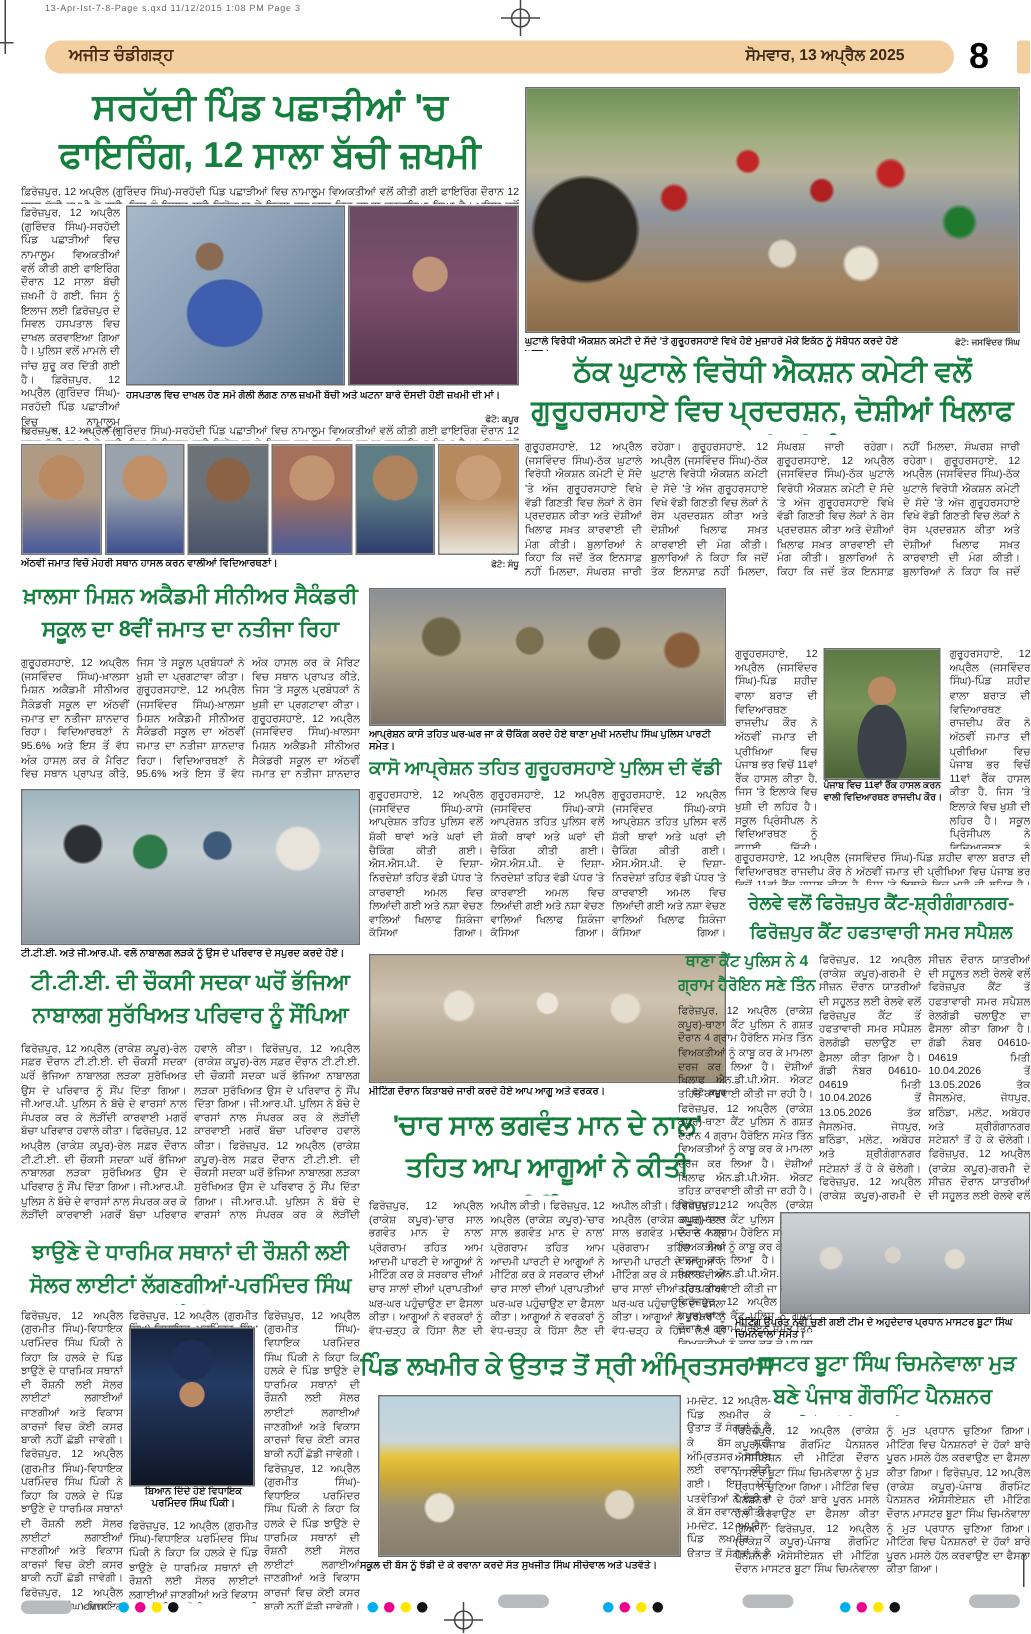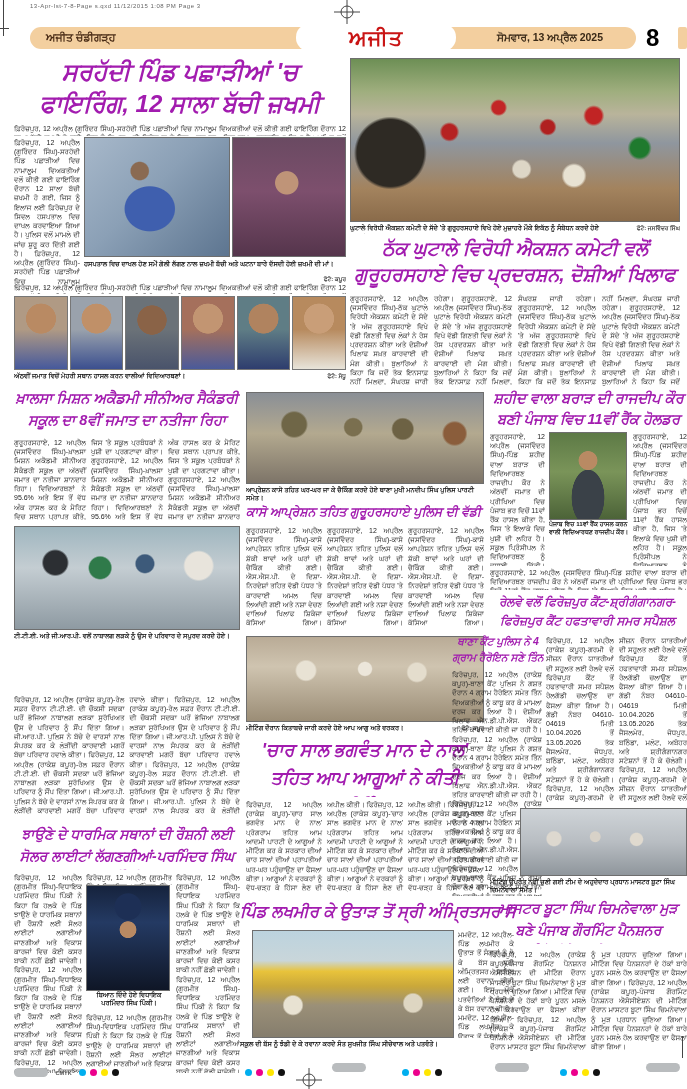--- a/index.html
+++ b/index.html
@@ -1,19 +1,19 @@
 <!DOCTYPE html>
 <html><head>
 <meta charset="utf-8">
 <style>
   html,body{margin:0;padding:0;background:#fff;}
   #page{position:relative;width:687px;height:1089px;background:#ffffff;overflow:hidden;
         font-family:"Liberation Sans",sans-serif;color:#1a1a1a;}
   .abs{position:absolute;}
-  .hl{font-weight:bold;color:#a21caf;text-align:center;overflow:hidden;font-style:italic;}
+  .hl{font-weight:bold;color:#15803d;text-align:center;overflow:hidden;}
   .bodytxt{font-size:7px;line-height:1.32;text-align:justify;color:#222;overflow:hidden;}
   .cols2{column-count:2;column-gap:5px;}
   .cols3{column-count:3;column-gap:5px;}
   .cols4{column-count:4;column-gap:6px;}
   .cap{font-size:6.6px;font-weight:bold;line-height:1.25;color:#111;overflow:hidden;}
   .credit{font-size:5.8px;font-weight:bold;color:#333;text-align:right;overflow:hidden;}
   .photo{border:1px solid #6e6e6e;box-sizing:border-box;}
   
   .band{background:#f3cf9f;border-radius:11px;}
   .edition{font-size:11px;font-weight:bold;color:#4a2c16;}
@@ -98,23 +98,20 @@
   <div class="abs edge" style="left:0;top:28px;width:9px;height:1px;"></div>
   <svg class="abs" style="left:334px;top:0px;" width="26" height="24">
     <circle cx="13" cy="12" r="6" fill="none" stroke="#444" stroke-width="1"></circle>
     <line x1="0" y1="12" x2="26" y2="12" stroke="#444" stroke-width="1"></line>
     <line x1="13" y1="0" x2="13" y2="24" stroke="#444" stroke-width="1"></line>
   </svg>
 
   <div class="abs band" style="left:30px;top:27px;width:606px;height:22px;"></div>
   <div class="abs band" style="left:678px;top:27px;width:9px;height:22px;border-radius:2px;"></div>
   <div class="abs edition" style="left:46px;top:31px;">ਅਜੀਤ ਚੰਡੀਗੜ੍ਹ</div>
-  <div class="abs logobox" style="left:296px;top:24px;width:160px;height:27px;">
-    <span class="logo">ਅਜੀਤ</span>
-  </div>
   <div class="abs dateline" style="left:468px;top:31px;width:164px;">ਸੋਮਵਾਰ, 13 ਅਪ੍ਰੈਲ 2025</div>
   <div class="abs pagenum" style="left:646px;top:24px;">8</div>
 
   <div class="abs hl" style="left:14px;top:56px;width:332px;height:66px;font-size:24px;line-height:1.32;">ਸਰਹੱਦੀ ਪਿੰਡ ਪਛਾੜੀਆਂ 'ਚ ਫਾਇਰਿੰਗ, 12 ਸਾਲਾ ਬੱਚੀ ਜ਼ਖਮੀ</div>
   <div class="abs bodytxt" style="left:14px;top:124px;width:332px;height:12px;">ਫ਼ਿਰੋਜ਼ਪੁਰ, 12 ਅਪ੍ਰੈਲ (ਗੁਰਿੰਦਰ ਸਿੰਘ)-ਸਰਹੱਦੀ ਪਿੰਡ ਪਛਾੜੀਆਂ ਵਿਚ ਨਾਮਾਲੂਮ ਵਿਅਕਤੀਆਂ ਵਲੋਂ ਕੀਤੀ ਗਈ ਫਾਇਰਿੰਗ ਦੌਰਾਨ 12 ਸਾਲਾ ਬੱਚੀ ਜ਼ਖਮੀ ਹੋ ਗਈ, ਜਿਸ ਨੂੰ ਇਲਾਜ ਲਈ ਫ਼ਿਰੋਜ਼ਪੁਰ ਦੇ ਸਿਵਲ ਹਸਪਤਾਲ ਵਿਚ ਦਾਖਲ ਕਰਵਾਇਆ ਗਿਆ ਹੈ। ਪੁਲਿਸ ਵਲੋਂ ਮਾਮਲੇ ਦੀ ਜਾਂਚ ਸ਼ੁਰੂ ਕਰ ਦਿੱਤੀ ਗਈ ਹੈ।</div>
   <div class="abs bodytxt" style="left:14px;top:138px;width:66px;height:150px;">ਫ਼ਿਰੋਜ਼ਪੁਰ, 12 ਅਪ੍ਰੈਲ (ਗੁਰਿੰਦਰ ਸਿੰਘ)-ਸਰਹੱਦੀ ਪਿੰਡ ਪਛਾੜੀਆਂ ਵਿਚ ਨਾਮਾਲੂਮ ਵਿਅਕਤੀਆਂ ਵਲੋਂ ਕੀਤੀ ਗਈ ਫਾਇਰਿੰਗ ਦੌਰਾਨ 12 ਸਾਲਾ ਬੱਚੀ ਜ਼ਖਮੀ ਹੋ ਗਈ, ਜਿਸ ਨੂੰ ਇਲਾਜ ਲਈ ਫ਼ਿਰੋਜ਼ਪੁਰ ਦੇ ਸਿਵਲ ਹਸਪਤਾਲ ਵਿਚ ਦਾਖਲ ਕਰਵਾਇਆ ਗਿਆ ਹੈ। ਪੁਲਿਸ ਵਲੋਂ ਮਾਮਲੇ ਦੀ ਜਾਂਚ ਸ਼ੁਰੂ ਕਰ ਦਿੱਤੀ ਗਈ ਹੈ। ਫ਼ਿਰੋਜ਼ਪੁਰ, 12 ਅਪ੍ਰੈਲ (ਗੁਰਿੰਦਰ ਸਿੰਘ)-ਸਰਹੱਦੀ ਪਿੰਡ ਪਛਾੜੀਆਂ ਵਿਚ ਨਾਮਾਲੂਮ ਵਿਅਕਤੀਆਂ ਵਲੋਂ ਕੀਤੀ ਗਈ ਫਾਇਰਿੰਗ ਦੌਰਾਨ 12 ਸਾਲਾ ਬੱਚੀ ਜ਼ਖਮੀ ਹੋ ਗਈ, ਜਿਸ ਨੂੰ ਇਲਾਜ ਲਈ ਫ਼ਿਰੋਜ਼ਪੁਰ ਦੇ ਸਿਵਲ ਹਸਪਤਾਲ ਵਿਚ ਦਾਖਲ ਕਰਵਾਇਆ ਗਿਆ ਹੈ। ਪੁਲਿਸ ਵਲੋਂ ਮਾਮਲੇ ਦੀ ਜਾਂਚ ਸ਼ੁਰੂ ਕਰ ਦਿੱਤੀ ਗਈ ਹੈ।</div>
   <div class="abs photo ph-child" style="left:84px;top:137px;width:146px;height:120px;"></div>
   <div class="abs photo ph-mother" style="left:232px;top:137px;width:114px;height:120px;"></div>
   <div class="abs cap" style="left:84px;top:260px;width:262px;height:20px;">ਹਸਪਤਾਲ ਵਿਚ ਦਾਖਲ ਹੋਣ ਸਮੇਂ ਗੋਲੀ ਲੱਗਣ ਨਾਲ ਜ਼ਖਮੀ ਬੱਚੀ ਅਤੇ ਘਟਨਾ ਬਾਰੇ ਦੱਸਦੀ ਹੋਈ ਜ਼ਖਮੀ ਦੀ ਮਾਂ।</div>
   <div class="abs credit" style="left:290px;top:276px;width:56px;">ਫੋਟੋ: ਕਪੂਰ</div>
@@ -135,20 +132,21 @@
     <div class="gcell g6"></div>
   </div>
   <div class="abs cap" style="left:14px;top:372px;width:250px;height:10px;">ਅੱਠਵੀਂ ਜਮਾਤ ਵਿਚੋਂ ਮੋਹਰੀ ਸਥਾਨ ਹਾਸਲ ਕਰਨ ਵਾਲੀਆਂ ਵਿਦਿਆਰਥਣਾਂ।</div>
   <div class="abs credit" style="left:286px;top:373px;width:60px;">ਫੋਟੋ: ਸੰਧੂ</div>
 
   <div class="abs hl" style="left:14px;top:388px;width:226px;height:46px;font-size:14.5px;line-height:1.5;">ਖ਼ਾਲਸਾ ਮਿਸ਼ਨ ਅਕੈਡਮੀ ਸੀਨੀਅਰ ਸੈਕੰਡਰੀ ਸਕੂਲ ਦਾ 8ਵੀਂ ਜਮਾਤ ਦਾ ਨਤੀਜਾ ਰਿਹਾ ਸ਼ਾਨਦਾਰ</div>
   <div class="abs bodytxt cols3" style="left:14px;top:438px;width:226px;height:86px;">ਗੁਰੂਹਰਸਹਾਏ, 12 ਅਪ੍ਰੈਲ (ਜਸਵਿੰਦਰ ਸਿੰਘ)-ਖ਼ਾਲਸਾ ਮਿਸ਼ਨ ਅਕੈਡਮੀ ਸੀਨੀਅਰ ਸੈਕੰਡਰੀ ਸਕੂਲ ਦਾ ਅੱਠਵੀਂ ਜਮਾਤ ਦਾ ਨਤੀਜਾ ਸ਼ਾਨਦਾਰ ਰਿਹਾ। ਵਿਦਿਆਰਥਣਾਂ ਨੇ 95.6% ਅਤੇ ਇਸ ਤੋਂ ਵੱਧ ਅੰਕ ਹਾਸਲ ਕਰ ਕੇ ਮੈਰਿਟ ਵਿਚ ਸਥਾਨ ਪ੍ਰਾਪਤ ਕੀਤੇ, ਜਿਸ 'ਤੇ ਸਕੂਲ ਪ੍ਰਬੰਧਕਾਂ ਨੇ ਖੁਸ਼ੀ ਦਾ ਪ੍ਰਗਟਾਵਾ ਕੀਤਾ। ਗੁਰੂਹਰਸਹਾਏ, 12 ਅਪ੍ਰੈਲ (ਜਸਵਿੰਦਰ ਸਿੰਘ)-ਖ਼ਾਲਸਾ ਮਿਸ਼ਨ ਅਕੈਡਮੀ ਸੀਨੀਅਰ ਸੈਕੰਡਰੀ ਸਕੂਲ ਦਾ ਅੱਠਵੀਂ ਜਮਾਤ ਦਾ ਨਤੀਜਾ ਸ਼ਾਨਦਾਰ ਰਿਹਾ। ਵਿਦਿਆਰਥਣਾਂ ਨੇ 95.6% ਅਤੇ ਇਸ ਤੋਂ ਵੱਧ ਅੰਕ ਹਾਸਲ ਕਰ ਕੇ ਮੈਰਿਟ ਵਿਚ ਸਥਾਨ ਪ੍ਰਾਪਤ ਕੀਤੇ, ਜਿਸ 'ਤੇ ਸਕੂਲ ਪ੍ਰਬੰਧਕਾਂ ਨੇ ਖੁਸ਼ੀ ਦਾ ਪ੍ਰਗਟਾਵਾ ਕੀਤਾ। ਗੁਰੂਹਰਸਹਾਏ, 12 ਅਪ੍ਰੈਲ (ਜਸਵਿੰਦਰ ਸਿੰਘ)-ਖ਼ਾਲਸਾ ਮਿਸ਼ਨ ਅਕੈਡਮੀ ਸੀਨੀਅਰ ਸੈਕੰਡਰੀ ਸਕੂਲ ਦਾ ਅੱਠਵੀਂ ਜਮਾਤ ਦਾ ਨਤੀਜਾ ਸ਼ਾਨਦਾਰ ਰਿਹਾ। ਵਿਦਿਆਰਥਣਾਂ ਨੇ 95.6% ਅਤੇ ਇਸ ਤੋਂ ਵੱਧ ਅੰਕ ਹਾਸਲ ਕਰ ਕੇ ਮੈਰਿਟ ਵਿਚ ਸਥਾਨ ਪ੍ਰਾਪਤ ਕੀਤੇ, ਜਿਸ 'ਤੇ ਸਕੂਲ ਪ੍ਰਬੰਧਕਾਂ ਨੇ ਖੁਸ਼ੀ ਦਾ ਪ੍ਰਗਟਾਵਾ ਕੀਤਾ। ਗੁਰੂਹਰਸਹਾਏ, 12 ਅਪ੍ਰੈਲ (ਜਸਵਿੰਦਰ ਸਿੰਘ)-ਖ਼ਾਲਸਾ ਮਿਸ਼ਨ ਅਕੈਡਮੀ ਸੀਨੀਅਰ ਸੈਕੰਡਰੀ ਸਕੂਲ ਦਾ ਅੱਠਵੀਂ ਜਮਾਤ ਦਾ ਨਤੀਜਾ ਸ਼ਾਨਦਾਰ ਰਿਹਾ। ਵਿਦਿਆਰਥਣਾਂ ਨੇ 95.6% ਅਤੇ ਇਸ ਤੋਂ ਵੱਧ ਅੰਕ ਹਾਸਲ ਕਰ ਕੇ ਮੈਰਿਟ ਵਿਚ ਸਥਾਨ ਪ੍ਰਾਪਤ ਕੀਤੇ, ਜਿਸ 'ਤੇ ਸਕੂਲ ਪ੍ਰਬੰਧਕਾਂ ਨੇ ਖੁਸ਼ੀ ਦਾ ਪ੍ਰਗਟਾਵਾ ਕੀਤਾ।</div>
 
   <div class="abs photo ph-station" style="left:14px;top:526px;width:226px;height:104px;"></div>
   <div class="abs cap" style="left:14px;top:632px;width:226px;height:10px;">ਟੀ.ਟੀ.ਈ. ਅਤੇ ਜੀ.ਆਰ.ਪੀ. ਵਲੋਂ ਨਾਬਾਲਗ ਲੜਕੇ ਨੂੰ ਉਸ ਦੇ ਪਰਿਵਾਰ ਦੇ ਸਪੁਰਦ ਕਰਦੇ ਹੋਏ।</div>
+  <div class="abs hl" style="left:14px;top:645px;width:226px;height:46px;font-size:14.5px;line-height:1.5;">ਟੀ.ਟੀ.ਈ. ਦੀ ਚੌਕਸੀ ਸਦਕਾ ਘਰੋਂ ਭੱਜਿਆ ਨਾਬਾਲਗ ਸੁਰੱਖਿਅਤ ਪਰਿਵਾਰ ਨੂੰ ਸੌਂਪਿਆ</div>
   <div class="abs bodytxt cols2" style="left:14px;top:695px;width:226px;height:126px;">ਫਿਰੋਜ਼ਪੁਰ, 12 ਅਪ੍ਰੈਲ (ਰਾਕੇਸ਼ ਕਪੂਰ)-ਰੇਲ ਸਫ਼ਰ ਦੌਰਾਨ ਟੀ.ਟੀ.ਈ. ਦੀ ਚੌਕਸੀ ਸਦਕਾ ਘਰੋਂ ਭੱਜਿਆ ਨਾਬਾਲਗ ਲੜਕਾ ਸੁਰੱਖਿਅਤ ਉਸ ਦੇ ਪਰਿਵਾਰ ਨੂੰ ਸੌਂਪ ਦਿੱਤਾ ਗਿਆ। ਜੀ.ਆਰ.ਪੀ. ਪੁਲਿਸ ਨੇ ਬੱਚੇ ਦੇ ਵਾਰਸਾਂ ਨਾਲ ਸੰਪਰਕ ਕਰ ਕੇ ਲੋੜੀਂਦੀ ਕਾਰਵਾਈ ਮਗਰੋਂ ਬੱਚਾ ਪਰਿਵਾਰ ਹਵਾਲੇ ਕੀਤਾ। ਫਿਰੋਜ਼ਪੁਰ, 12 ਅਪ੍ਰੈਲ (ਰਾਕੇਸ਼ ਕਪੂਰ)-ਰੇਲ ਸਫ਼ਰ ਦੌਰਾਨ ਟੀ.ਟੀ.ਈ. ਦੀ ਚੌਕਸੀ ਸਦਕਾ ਘਰੋਂ ਭੱਜਿਆ ਨਾਬਾਲਗ ਲੜਕਾ ਸੁਰੱਖਿਅਤ ਉਸ ਦੇ ਪਰਿਵਾਰ ਨੂੰ ਸੌਂਪ ਦਿੱਤਾ ਗਿਆ। ਜੀ.ਆਰ.ਪੀ. ਪੁਲਿਸ ਨੇ ਬੱਚੇ ਦੇ ਵਾਰਸਾਂ ਨਾਲ ਸੰਪਰਕ ਕਰ ਕੇ ਲੋੜੀਂਦੀ ਕਾਰਵਾਈ ਮਗਰੋਂ ਬੱਚਾ ਪਰਿਵਾਰ ਹਵਾਲੇ ਕੀਤਾ। ਫਿਰੋਜ਼ਪੁਰ, 12 ਅਪ੍ਰੈਲ (ਰਾਕੇਸ਼ ਕਪੂਰ)-ਰੇਲ ਸਫ਼ਰ ਦੌਰਾਨ ਟੀ.ਟੀ.ਈ. ਦੀ ਚੌਕਸੀ ਸਦਕਾ ਘਰੋਂ ਭੱਜਿਆ ਨਾਬਾਲਗ ਲੜਕਾ ਸੁਰੱਖਿਅਤ ਉਸ ਦੇ ਪਰਿਵਾਰ ਨੂੰ ਸੌਂਪ ਦਿੱਤਾ ਗਿਆ। ਜੀ.ਆਰ.ਪੀ. ਪੁਲਿਸ ਨੇ ਬੱਚੇ ਦੇ ਵਾਰਸਾਂ ਨਾਲ ਸੰਪਰਕ ਕਰ ਕੇ ਲੋੜੀਂਦੀ ਕਾਰਵਾਈ ਮਗਰੋਂ ਬੱਚਾ ਪਰਿਵਾਰ ਹਵਾਲੇ ਕੀਤਾ। ਫਿਰੋਜ਼ਪੁਰ, 12 ਅਪ੍ਰੈਲ (ਰਾਕੇਸ਼ ਕਪੂਰ)-ਰੇਲ ਸਫ਼ਰ ਦੌਰਾਨ ਟੀ.ਟੀ.ਈ. ਦੀ ਚੌਕਸੀ ਸਦਕਾ ਘਰੋਂ ਭੱਜਿਆ ਨਾਬਾਲਗ ਲੜਕਾ ਸੁਰੱਖਿਅਤ ਉਸ ਦੇ ਪਰਿਵਾਰ ਨੂੰ ਸੌਂਪ ਦਿੱਤਾ ਗਿਆ। ਜੀ.ਆਰ.ਪੀ. ਪੁਲਿਸ ਨੇ ਬੱਚੇ ਦੇ ਵਾਰਸਾਂ ਨਾਲ ਸੰਪਰਕ ਕਰ ਕੇ ਲੋੜੀਂਦੀ ਕਾਰਵਾਈ ਮਗਰੋਂ ਬੱਚਾ ਪਰਿਵਾਰ ਹਵਾਲੇ ਕੀਤਾ। ਫਿਰੋਜ਼ਪੁਰ, 12 ਅਪ੍ਰੈਲ (ਰਾਕੇਸ਼ ਕਪੂਰ)-ਰੇਲ ਸਫ਼ਰ ਦੌਰਾਨ ਟੀ.ਟੀ.ਈ. ਦੀ ਚੌਕਸੀ ਸਦਕਾ ਘਰੋਂ ਭੱਜਿਆ ਨਾਬਾਲਗ ਲੜਕਾ ਸੁਰੱਖਿਅਤ ਉਸ ਦੇ ਪਰਿਵਾਰ ਨੂੰ ਸੌਂਪ ਦਿੱਤਾ ਗਿਆ। ਜੀ.ਆਰ.ਪੀ. ਪੁਲਿਸ ਨੇ ਬੱਚੇ ਦੇ ਵਾਰਸਾਂ ਨਾਲ ਸੰਪਰਕ ਕਰ ਕੇ ਲੋੜੀਂਦੀ ਕਾਰਵਾਈ ਮਗਰੋਂ ਬੱਚਾ ਪਰਿਵਾਰ ਹਵਾਲੇ ਕੀਤਾ।</div>
 
   <div class="abs hl" style="left:14px;top:824px;width:226px;height:46px;font-size:14px;line-height:1.55;">ਝਾਉਣੇ ਦੇ ਧਾਰਮਿਕ ਸਥਾਨਾਂ ਦੀ ਰੌਸ਼ਨੀ ਲਈ ਸੋਲਰ ਲਾਈਟਾਂ ਲੱਗਣਗੀਆਂ-ਪਰਮਿੰਦਰ ਸਿੰਘ ਪਿੰਕੀ</div>
   <div class="abs" style="left:14px;top:873px;width:226px;height:200px;display:flex;gap:4px;">
     <div class="bodytxt" style="width:68px;height:200px;">ਫਿਰੋਜ਼ਪੁਰ, 12 ਅਪ੍ਰੈਲ (ਗੁਰਮੀਤ ਸਿੰਘ)-ਵਿਧਾਇਕ ਪਰਮਿੰਦਰ ਸਿੰਘ ਪਿੰਕੀ ਨੇ ਕਿਹਾ ਕਿ ਹਲਕੇ ਦੇ ਪਿੰਡ ਝਾਉਣੇ ਦੇ ਧਾਰਮਿਕ ਸਥਾਨਾਂ ਦੀ ਰੌਸ਼ਨੀ ਲਈ ਸੋਲਰ ਲਾਈਟਾਂ ਲਗਾਈਆਂ ਜਾਣਗੀਆਂ ਅਤੇ ਵਿਕਾਸ ਕਾਰਜਾਂ ਵਿਚ ਕੋਈ ਕਸਰ ਬਾਕੀ ਨਹੀਂ ਛੱਡੀ ਜਾਵੇਗੀ। ਫਿਰੋਜ਼ਪੁਰ, 12 ਅਪ੍ਰੈਲ (ਗੁਰਮੀਤ ਸਿੰਘ)-ਵਿਧਾਇਕ ਪਰਮਿੰਦਰ ਸਿੰਘ ਪਿੰਕੀ ਨੇ ਕਿਹਾ ਕਿ ਹਲਕੇ ਦੇ ਪਿੰਡ ਝਾਉਣੇ ਦੇ ਧਾਰਮਿਕ ਸਥਾਨਾਂ ਦੀ ਰੌਸ਼ਨੀ ਲਈ ਸੋਲਰ ਲਾਈਟਾਂ ਲਗਾਈਆਂ ਜਾਣਗੀਆਂ ਅਤੇ ਵਿਕਾਸ ਕਾਰਜਾਂ ਵਿਚ ਕੋਈ ਕਸਰ ਬਾਕੀ ਨਹੀਂ ਛੱਡੀ ਜਾਵੇਗੀ। ਫਿਰੋਜ਼ਪੁਰ, 12 ਅਪ੍ਰੈਲ (ਗੁਰਮੀਤ ਸਿੰਘ)-ਵਿਧਾਇਕ ਪਰਮਿੰਦਰ ਸਿੰਘ ਪਿੰਕੀ ਨੇ ਕਿਹਾ ਕਿ ਹਲਕੇ ਦੇ ਪਿੰਡ ਝਾਉਣੇ ਦੇ ਧਾਰਮਿਕ ਸਥਾਨਾਂ ਦੀ ਰੌਸ਼ਨੀ ਲਈ ਸੋਲਰ ਲਾਈਟਾਂ ਲਗਾਈਆਂ ਜਾਣਗੀਆਂ ਅਤੇ ਵਿਕਾਸ ਕਾਰਜਾਂ ਵਿਚ ਕੋਈ ਕਸਰ ਬਾਕੀ ਨਹੀਂ ਛੱਡੀ ਜਾਵੇਗੀ।</div>
     <div style="width:86px;">
       <div class="bodytxt" style="height:12px;">ਫਿਰੋਜ਼ਪੁਰ, 12 ਅਪ੍ਰੈਲ (ਗੁਰਮੀਤ ਸਿੰਘ)-ਵਿਧਾਇਕ ਪਰਮਿੰਦਰ ਸਿੰਘ ਪਿੰਕੀ ਨੇ ਕਿਹਾ ਕਿ ਹਲਕੇ ਦੇ ਪਿੰਡ ਝਾਉਣੇ ਦੇ ਧਾਰਮਿਕ ਸਥਾਨਾਂ ਦੀ ਰੌਸ਼ਨੀ ਲਈ ਸੋਲਰ ਲਾਈਟਾਂ ਲਗਾਈਆਂ ਜਾਣਗੀਆਂ ਅਤੇ ਵਿਕਾਸ ਕਾਰਜਾਂ ਵਿਚ ਕੋਈ ਕਸਰ ਬਾਕੀ ਨਹੀਂ ਛੱਡੀ ਜਾਵੇਗੀ।</div>
       <div class="photo ph-pinki" style="width:84px;height:106px;"></div>
       <div class="cap" style="height:22px;text-align:center;">ਬਿਆਨ ਦਿੰਦੇ ਹੋਏ ਵਿਧਾਇਕ ਪਰਮਿੰਦਰ ਸਿੰਘ ਪਿੰਕੀ।</div>
       <div class="bodytxt" style="height:56px;">ਫਿਰੋਜ਼ਪੁਰ, 12 ਅਪ੍ਰੈਲ (ਗੁਰਮੀਤ ਸਿੰਘ)-ਵਿਧਾਇਕ ਪਰਮਿੰਦਰ ਸਿੰਘ ਪਿੰਕੀ ਨੇ ਕਿਹਾ ਕਿ ਹਲਕੇ ਦੇ ਪਿੰਡ ਝਾਉਣੇ ਦੇ ਧਾਰਮਿਕ ਸਥਾਨਾਂ ਦੀ ਰੌਸ਼ਨੀ ਲਈ ਸੋਲਰ ਲਾਈਟਾਂ ਲਗਾਈਆਂ ਜਾਣਗੀਆਂ ਅਤੇ ਵਿਕਾਸ ਕਾਰਜਾਂ ਵਿਚ ਕੋਈ ਕਸਰ ਬਾਕੀ ਨਹੀਂ ਛੱਡੀ ਜਾਵੇਗੀ।</div>
@@ -165,21 +163,20 @@
   <div class="abs cap" style="left:246px;top:724px;width:190px;height:10px;">ਮੀਟਿੰਗ ਦੌਰਾਨ ਕਿਤਾਬਚੇ ਜਾਰੀ ਕਰਦੇ ਹੋਏ ਆਪ ਆਗੂ ਅਤੇ ਵਰਕਰ।</div>
   <div class="abs credit" style="left:438px;top:725px;width:46px;">ਫੋਟੋ: ਕਪੂਰ</div>
   <div class="abs hl" style="left:246px;top:737px;width:238px;height:60px;font-size:18px;line-height:1.55;">'ਚਾਰ ਸਾਲ ਭਗਵੰਤ ਮਾਨ ਦੇ ਨਾਲ' ਤਹਿਤ ਆਪ ਆਗੂਆਂ ਨੇ ਕੀਤੀ ਮੀਟਿੰਗ</div>
   <div class="abs bodytxt cols3" style="left:246px;top:800px;width:238px;height:98px;">ਫਿਰੋਜ਼ਪੁਰ, 12 ਅਪ੍ਰੈਲ (ਰਾਕੇਸ਼ ਕਪੂਰ)-'ਚਾਰ ਸਾਲ ਭਗਵੰਤ ਮਾਨ ਦੇ ਨਾਲ' ਪ੍ਰੋਗਰਾਮ ਤਹਿਤ ਆਮ ਆਦਮੀ ਪਾਰਟੀ ਦੇ ਆਗੂਆਂ ਨੇ ਮੀਟਿੰਗ ਕਰ ਕੇ ਸਰਕਾਰ ਦੀਆਂ ਚਾਰ ਸਾਲਾਂ ਦੀਆਂ ਪ੍ਰਾਪਤੀਆਂ ਘਰ-ਘਰ ਪਹੁੰਚਾਉਣ ਦਾ ਫੈਸਲਾ ਕੀਤਾ। ਆਗੂਆਂ ਨੇ ਵਰਕਰਾਂ ਨੂੰ ਵੱਧ-ਚੜ੍ਹ ਕੇ ਹਿੱਸਾ ਲੈਣ ਦੀ ਅਪੀਲ ਕੀਤੀ। ਫਿਰੋਜ਼ਪੁਰ, 12 ਅਪ੍ਰੈਲ (ਰਾਕੇਸ਼ ਕਪੂਰ)-'ਚਾਰ ਸਾਲ ਭਗਵੰਤ ਮਾਨ ਦੇ ਨਾਲ' ਪ੍ਰੋਗਰਾਮ ਤਹਿਤ ਆਮ ਆਦਮੀ ਪਾਰਟੀ ਦੇ ਆਗੂਆਂ ਨੇ ਮੀਟਿੰਗ ਕਰ ਕੇ ਸਰਕਾਰ ਦੀਆਂ ਚਾਰ ਸਾਲਾਂ ਦੀਆਂ ਪ੍ਰਾਪਤੀਆਂ ਘਰ-ਘਰ ਪਹੁੰਚਾਉਣ ਦਾ ਫੈਸਲਾ ਕੀਤਾ। ਆਗੂਆਂ ਨੇ ਵਰਕਰਾਂ ਨੂੰ ਵੱਧ-ਚੜ੍ਹ ਕੇ ਹਿੱਸਾ ਲੈਣ ਦੀ ਅਪੀਲ ਕੀਤੀ। ਫਿਰੋਜ਼ਪੁਰ, 12 ਅਪ੍ਰੈਲ (ਰਾਕੇਸ਼ ਕਪੂਰ)-'ਚਾਰ ਸਾਲ ਭਗਵੰਤ ਮਾਨ ਦੇ ਨਾਲ' ਪ੍ਰੋਗਰਾਮ ਤਹਿਤ ਆਮ ਆਦਮੀ ਪਾਰਟੀ ਦੇ ਆਗੂਆਂ ਨੇ ਮੀਟਿੰਗ ਕਰ ਕੇ ਸਰਕਾਰ ਦੀਆਂ ਚਾਰ ਸਾਲਾਂ ਦੀਆਂ ਪ੍ਰਾਪਤੀਆਂ ਘਰ-ਘਰ ਪਹੁੰਚਾਉਣ ਦਾ ਫੈਸਲਾ ਕੀਤਾ। ਆਗੂਆਂ ਨੇ ਵਰਕਰਾਂ ਨੂੰ ਵੱਧ-ਚੜ੍ਹ ਕੇ ਹਿੱਸਾ ਲੈਣ ਦੀ ਅਪੀਲ ਕੀਤੀ। ਫਿਰੋਜ਼ਪੁਰ, 12 ਅਪ੍ਰੈਲ (ਰਾਕੇਸ਼ ਕਪੂਰ)-'ਚਾਰ ਸਾਲ ਭਗਵੰਤ ਮਾਨ ਦੇ ਨਾਲ' ਪ੍ਰੋਗਰਾਮ ਤਹਿਤ ਆਮ ਆਦਮੀ ਪਾਰਟੀ ਦੇ ਆਗੂਆਂ ਨੇ ਮੀਟਿੰਗ ਕਰ ਕੇ ਸਰਕਾਰ ਦੀਆਂ ਚਾਰ ਸਾਲਾਂ ਦੀਆਂ ਪ੍ਰਾਪਤੀਆਂ ਘਰ-ਘਰ ਪਹੁੰਚਾਉਣ ਦਾ ਫੈਸਲਾ ਕੀਤਾ। ਆਗੂਆਂ ਨੇ ਵਰਕਰਾਂ ਨੂੰ ਵੱਧ-ਚੜ੍ਹ ਕੇ ਹਿੱਸਾ ਲੈਣ ਦੀ ਅਪੀਲ ਕੀਤੀ। ਫਿਰੋਜ਼ਪੁਰ, 12 ਅਪ੍ਰੈਲ (ਰਾਕੇਸ਼ ਕਪੂਰ)-'ਚਾਰ ਸਾਲ ਭਗਵੰਤ ਮਾਨ ਦੇ ਨਾਲ' ਪ੍ਰੋਗਰਾਮ ਤਹਿਤ ਆਮ ਆਦਮੀ ਪਾਰਟੀ ਦੇ ਆਗੂਆਂ ਨੇ ਮੀਟਿੰਗ ਕਰ ਕੇ ਸਰਕਾਰ ਦੀਆਂ ਚਾਰ ਸਾਲਾਂ ਦੀਆਂ ਪ੍ਰਾਪਤੀਆਂ ਘਰ-ਘਰ ਪਹੁੰਚਾਉਣ ਦਾ ਫੈਸਲਾ ਕੀਤਾ। ਆਗੂਆਂ ਨੇ ਵਰਕਰਾਂ ਨੂੰ ਵੱਧ-ਚੜ੍ਹ ਕੇ ਹਿੱਸਾ ਲੈਣ ਦੀ ਅਪੀਲ ਕੀਤੀ।</div>
 
   <div class="abs hl" style="left:240px;top:901px;width:276px;height:24px;font-size:16.5px;line-height:1.3;white-space:nowrap;">ਪਿੰਡ ਲਖਮੀਰ ਕੇ ਉਤਾੜ ਤੋਂ ਸ੍ਰੀ ਅੰਮ੍ਰਿਤਸਰ ਸਾਹਿਬ ਲਈ ਬੱਸ ਰਵਾਨਾ</div>
   <div class="abs photo ph-bus" style="left:252px;top:930px;width:202px;height:108px;"></div>
   <div class="abs bodytxt" style="left:458px;top:930px;width:56px;height:108px;">ਮਮਦੋਟ, 12 ਅਪ੍ਰੈਲ-ਪਿੰਡ ਲਖਮੀਰ ਕੇ ਉਤਾੜ ਤੋਂ ਸੰਗਤਾਂ ਨੂੰ ਲੈ ਕੇ ਬੱਸ ਸ੍ਰੀ ਅੰਮ੍ਰਿਤਸਰ ਸਾਹਿਬ ਲਈ ਰਵਾਨਾ ਕੀਤੀ ਗਈ। ਇਸ ਮੌਕੇ ਪਤਵੰਤਿਆਂ ਨੇ ਝੰਡੀ ਦੇ ਕੇ ਬੱਸ ਰਵਾਨਾ ਕੀਤੀ। ਮਮਦੋਟ, 12 ਅਪ੍ਰੈਲ-ਪਿੰਡ ਲਖਮੀਰ ਕੇ ਉਤਾੜ ਤੋਂ ਸੰਗਤਾਂ ਨੂੰ ਲੈ ਕੇ ਬੱਸ ਸ੍ਰੀ ਅੰਮ੍ਰਿਤਸਰ ਸਾਹਿਬ ਲਈ ਰਵਾਨਾ ਕੀਤੀ ਗਈ। ਇਸ ਮੌਕੇ ਪਤਵੰਤਿਆਂ ਨੇ ਝੰਡੀ ਦੇ ਕੇ ਬੱਸ ਰਵਾਨਾ ਕੀਤੀ।</div>
   <div class="abs cap" style="left:240px;top:1040px;width:276px;height:11px;">ਸਕੂਲ ਦੀ ਬੱਸ ਨੂੰ ਝੰਡੀ ਦੇ ਕੇ ਰਵਾਨਾ ਕਰਦੇ ਸੰਤ ਸੁਖਜੀਤ ਸਿੰਘ ਸੀਚੇਵਾਲ ਅਤੇ ਪਤਵੰਤੇ।</div>
 
-  <div class="abs hl" style="left:490px;top:388px;width:197px;height:42px;font-size:14.5px;line-height:1.45;">ਸ਼ਹੀਦ ਵਾਲਾ ਬਰਾੜ ਦੀ ਰਾਜਦੀਪ ਕੌਰ ਬਣੀ ਪੰਜਾਬ ਵਿਚ 11ਵੀਂ ਰੈਂਕ ਹੋਲਡਰ</div>
   <div class="abs" style="left:490px;top:432px;width:197px;height:134px;display:flex;gap:4px;">
     <div class="bodytxt" style="width:55px;height:134px;">ਗੁਰੂਹਰਸਹਾਏ, 12 ਅਪ੍ਰੈਲ (ਜਸਵਿੰਦਰ ਸਿੰਘ)-ਪਿੰਡ ਸ਼ਹੀਦ ਵਾਲਾ ਬਰਾੜ ਦੀ ਵਿਦਿਆਰਥਣ ਰਾਜਦੀਪ ਕੌਰ ਨੇ ਅੱਠਵੀਂ ਜਮਾਤ ਦੀ ਪ੍ਰੀਖਿਆ ਵਿਚ ਪੰਜਾਬ ਭਰ ਵਿਚੋਂ 11ਵਾਂ ਰੈਂਕ ਹਾਸਲ ਕੀਤਾ ਹੈ, ਜਿਸ 'ਤੇ ਇਲਾਕੇ ਵਿਚ ਖੁਸ਼ੀ ਦੀ ਲਹਿਰ ਹੈ। ਸਕੂਲ ਪ੍ਰਿੰਸੀਪਲ ਨੇ ਵਿਦਿਆਰਥਣ ਨੂੰ ਵਧਾਈ ਦਿੱਤੀ। ਗੁਰੂਹਰਸਹਾਏ, 12 ਅਪ੍ਰੈਲ (ਜਸਵਿੰਦਰ ਸਿੰਘ)-ਪਿੰਡ ਸ਼ਹੀਦ ਵਾਲਾ ਬਰਾੜ ਦੀ ਵਿਦਿਆਰਥਣ ਰਾਜਦੀਪ ਕੌਰ ਨੇ ਅੱਠਵੀਂ ਜਮਾਤ ਦੀ ਪ੍ਰੀਖਿਆ ਵਿਚ ਪੰਜਾਬ ਭਰ ਵਿਚੋਂ 11ਵਾਂ ਰੈਂਕ ਹਾਸਲ ਕੀਤਾ ਹੈ, ਜਿਸ 'ਤੇ ਇਲਾਕੇ ਵਿਚ ਖੁਸ਼ੀ ਦੀ ਲਹਿਰ ਹੈ। ਸਕੂਲ ਪ੍ਰਿੰਸੀਪਲ ਨੇ ਵਿਦਿਆਰਥਣ ਨੂੰ ਵਧਾਈ ਦਿੱਤੀ।</div>
     <div style="width:80px;">
       <div class="photo ph-girlrank" style="width:78px;height:88px;"></div>
       <div class="cap" style="height:30px;font-size:6.2px;">ਪੰਜਾਬ ਵਿਚ 11ਵਾਂ ਰੈਂਕ ਹਾਸਲ ਕਰਨ ਵਾਲੀ ਵਿਦਿਆਰਥਣ ਰਾਜਦੀਪ ਕੌਰ।</div>
     </div>
     <div class="bodytxt" style="width:54px;height:134px;">ਗੁਰੂਹਰਸਹਾਏ, 12 ਅਪ੍ਰੈਲ (ਜਸਵਿੰਦਰ ਸਿੰਘ)-ਪਿੰਡ ਸ਼ਹੀਦ ਵਾਲਾ ਬਰਾੜ ਦੀ ਵਿਦਿਆਰਥਣ ਰਾਜਦੀਪ ਕੌਰ ਨੇ ਅੱਠਵੀਂ ਜਮਾਤ ਦੀ ਪ੍ਰੀਖਿਆ ਵਿਚ ਪੰਜਾਬ ਭਰ ਵਿਚੋਂ 11ਵਾਂ ਰੈਂਕ ਹਾਸਲ ਕੀਤਾ ਹੈ, ਜਿਸ 'ਤੇ ਇਲਾਕੇ ਵਿਚ ਖੁਸ਼ੀ ਦੀ ਲਹਿਰ ਹੈ। ਸਕੂਲ ਪ੍ਰਿੰਸੀਪਲ ਨੇ ਵਿਦਿਆਰਥਣ ਨੂੰ ਵਧਾਈ ਦਿੱਤੀ। ਗੁਰੂਹਰਸਹਾਏ, 12 ਅਪ੍ਰੈਲ (ਜਸਵਿੰਦਰ ਸਿੰਘ)-ਪਿੰਡ ਸ਼ਹੀਦ ਵਾਲਾ ਬਰਾੜ ਦੀ ਵਿਦਿਆਰਥਣ ਰਾਜਦੀਪ ਕੌਰ ਨੇ ਅੱਠਵੀਂ ਜਮਾਤ ਦੀ ਪ੍ਰੀਖਿਆ ਵਿਚ ਪੰਜਾਬ ਭਰ ਵਿਚੋਂ 11ਵਾਂ ਰੈਂਕ ਹਾਸਲ ਕੀਤਾ ਹੈ, ਜਿਸ 'ਤੇ ਇਲਾਕੇ ਵਿਚ ਖੁਸ਼ੀ ਦੀ ਲਹਿਰ ਹੈ। ਸਕੂਲ ਪ੍ਰਿੰਸੀਪਲ ਨੇ ਵਿਦਿਆਰਥਣ ਨੂੰ ਵਧਾਈ ਦਿੱਤੀ।</div>
   </div>
   <div class="abs bodytxt" style="left:490px;top:568px;width:197px;height:22px;">ਗੁਰੂਹਰਸਹਾਏ, 12 ਅਪ੍ਰੈਲ (ਜਸਵਿੰਦਰ ਸਿੰਘ)-ਪਿੰਡ ਸ਼ਹੀਦ ਵਾਲਾ ਬਰਾੜ ਦੀ ਵਿਦਿਆਰਥਣ ਰਾਜਦੀਪ ਕੌਰ ਨੇ ਅੱਠਵੀਂ ਜਮਾਤ ਦੀ ਪ੍ਰੀਖਿਆ ਵਿਚ ਪੰਜਾਬ ਭਰ ਵਿਚੋਂ 11ਵਾਂ ਰੈਂਕ ਹਾਸਲ ਕੀਤਾ ਹੈ, ਜਿਸ 'ਤੇ ਇਲਾਕੇ ਵਿਚ ਖੁਸ਼ੀ ਦੀ ਲਹਿਰ ਹੈ। ਸਕੂਲ ਪ੍ਰਿੰਸੀਪਲ ਨੇ ਵਿਦਿਆਰਥਣ ਨੂੰ ਵਧਾਈ ਦਿੱਤੀ।</div>
 

